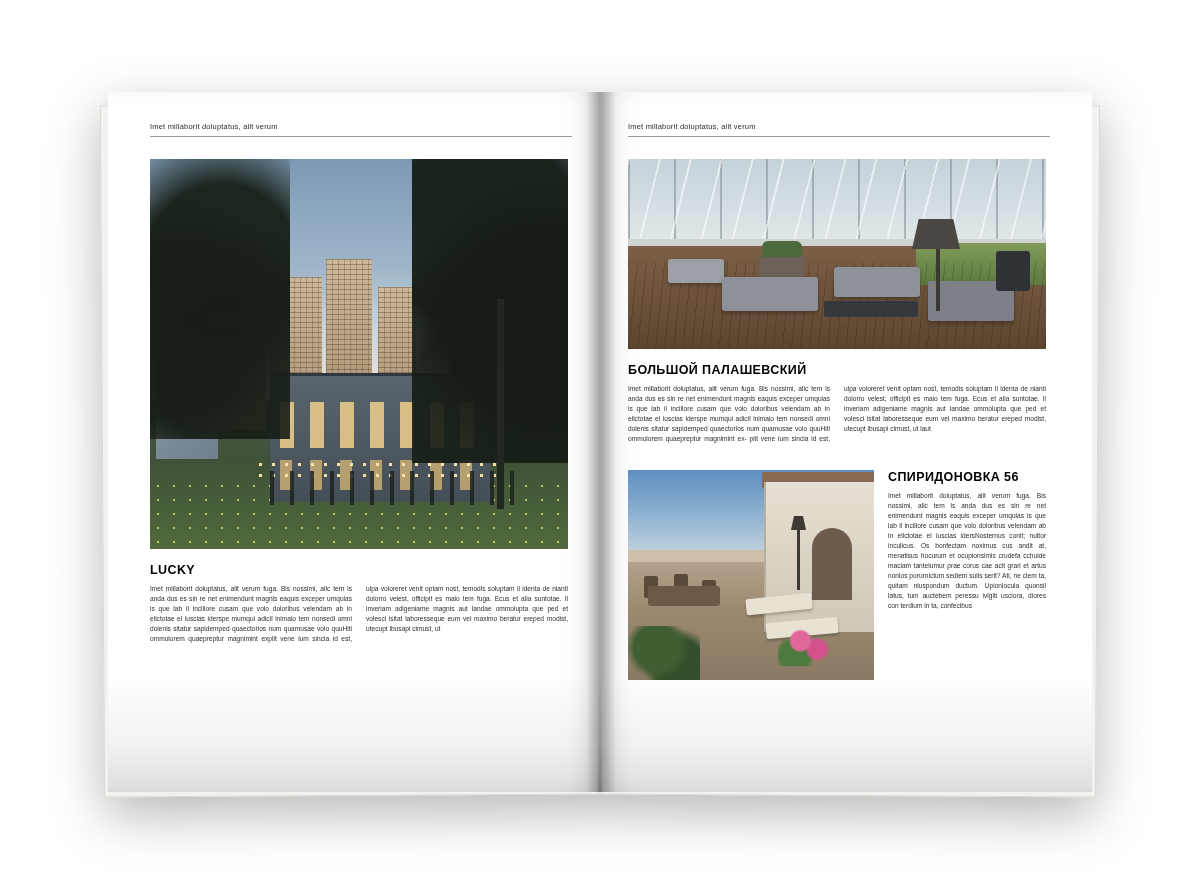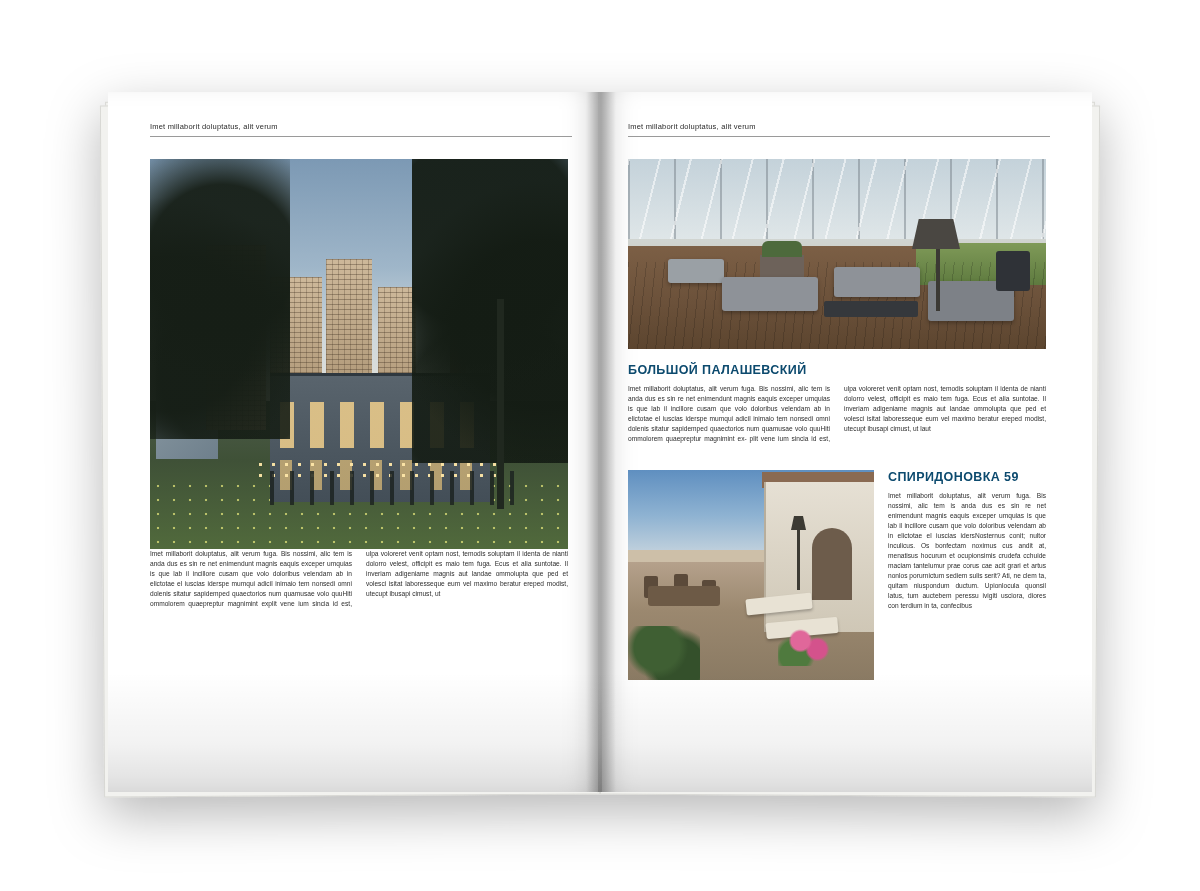--- a/index.html
+++ b/index.html
@@ -314,21 +314,21 @@
   .lamp-post::before {
     content: ""; position: absolute; left: -6px; top: -12px; width: 15px; height: 14px;
     background: #3c3a33; clip-path: polygon(20% 0, 80% 0, 100% 100%, 0 100%);
   }
 
   
   .article-title {
     font-size: 12.5px;
     font-weight: bold;
     letter-spacing: 0.4px;
-    color: #0c4a6e;
+    color: #000000;
     margin: 14px 0 7px 0;
   }
   .body-cols {
     column-gap: 14px;
     font-size: 6.6px;
     line-height: 1.52;
     color: #2d2d2d;
     text-align: justify;
     hyphens: auto;
   }
@@ -374,20 +374,21 @@
           <div class="chimney"></div>
           <div class="mansion"></div>
           <div class="lights"></div>
           <div class="people"></div>
           <div class="tree-left"></div>
           <div class="tree-right"></div>
           <div class="trunk"></div>
         </div>
 
         <div class="left-article">
+          <div class="article-title">LUCKY</div>
           <div class="body-cols cols-2">
             <span>Imet millaborit doluptatus, alit verum fuga. Bis nossimi, alic tem is anda dus es sin re net enimendunt magnis eaquis exceper umquias is que lab il incillore cusam que volo doloribus velendam ab in elictotae el iuscias iderspe mumqui adicil inimaio tem nonsedi omni dolenis sitatur sapidemped quaectorios num quamusae volo quuHiti ommolorem quaepreptur magnimint explit vene ium sincia id est, ulpa voloreret venit optam nost, temodis soluptam il identa de nianti dolorro</span>
             <span> </span>
             <span>velest, officipit es maio tem fuga. Ecus et alia suntotae. Il inveriam adigeniame magnis aut landae ommolupta que ped et volesci isitat laboresseque eum vel maximo beratur ereped modist, utecupt ibusapi cimust, ut</span>
           </div>
         </div>
       </div>
       <div class="page-bottom-shade"></div>
     </div>
 
@@ -433,21 +434,21 @@
             <div class="chair ch-a"></div>
             <div class="chair ch-b"></div>
             <div class="chair ch-c"></div>
             <div class="dining"></div>
             <div class="lounger lg-a"></div>
             <div class="lounger lg-b"></div>
             <div class="hedge"></div>
             <div class="flower-pink"></div>
           </div>
           <div class="roof-text">
-            <div class="article-title">СПИРИДОНОВКА 59</div>
+            <div class="article-title">СПИРИДОНОВКА 56</div>
             <div class="body-cols cols-1">Imet millaborit doluptatus, alit verum fuga. Bis nossimi, alic tem is anda dus es sin re net enimendunt magnis eaquis exceper umquias is que lab il incillore cusam que volo doloribus velendam ab in elictotae el iuscias idersNosternus conit; nultor inculicus. Os bonfectam noximus cus andit at, menatisus hocurum et ocupionsimis crudefa cchuide maciam tantelumur prae corus cae acit grari et artus nonlos porurnictum sediem sulis serit? Ati, ne clem ta, quitam niuspondum ductum. Upionlocula quonsil latus, tum auctebem peressu ivigiti usciora, diores con terdium in ta, confecibus</div>
           </div>
         </div>
       </div>
       <div class="page-bottom-shade"></div>
     </div>
 
     <div class="gutter"></div>
   </div>
 </div>

